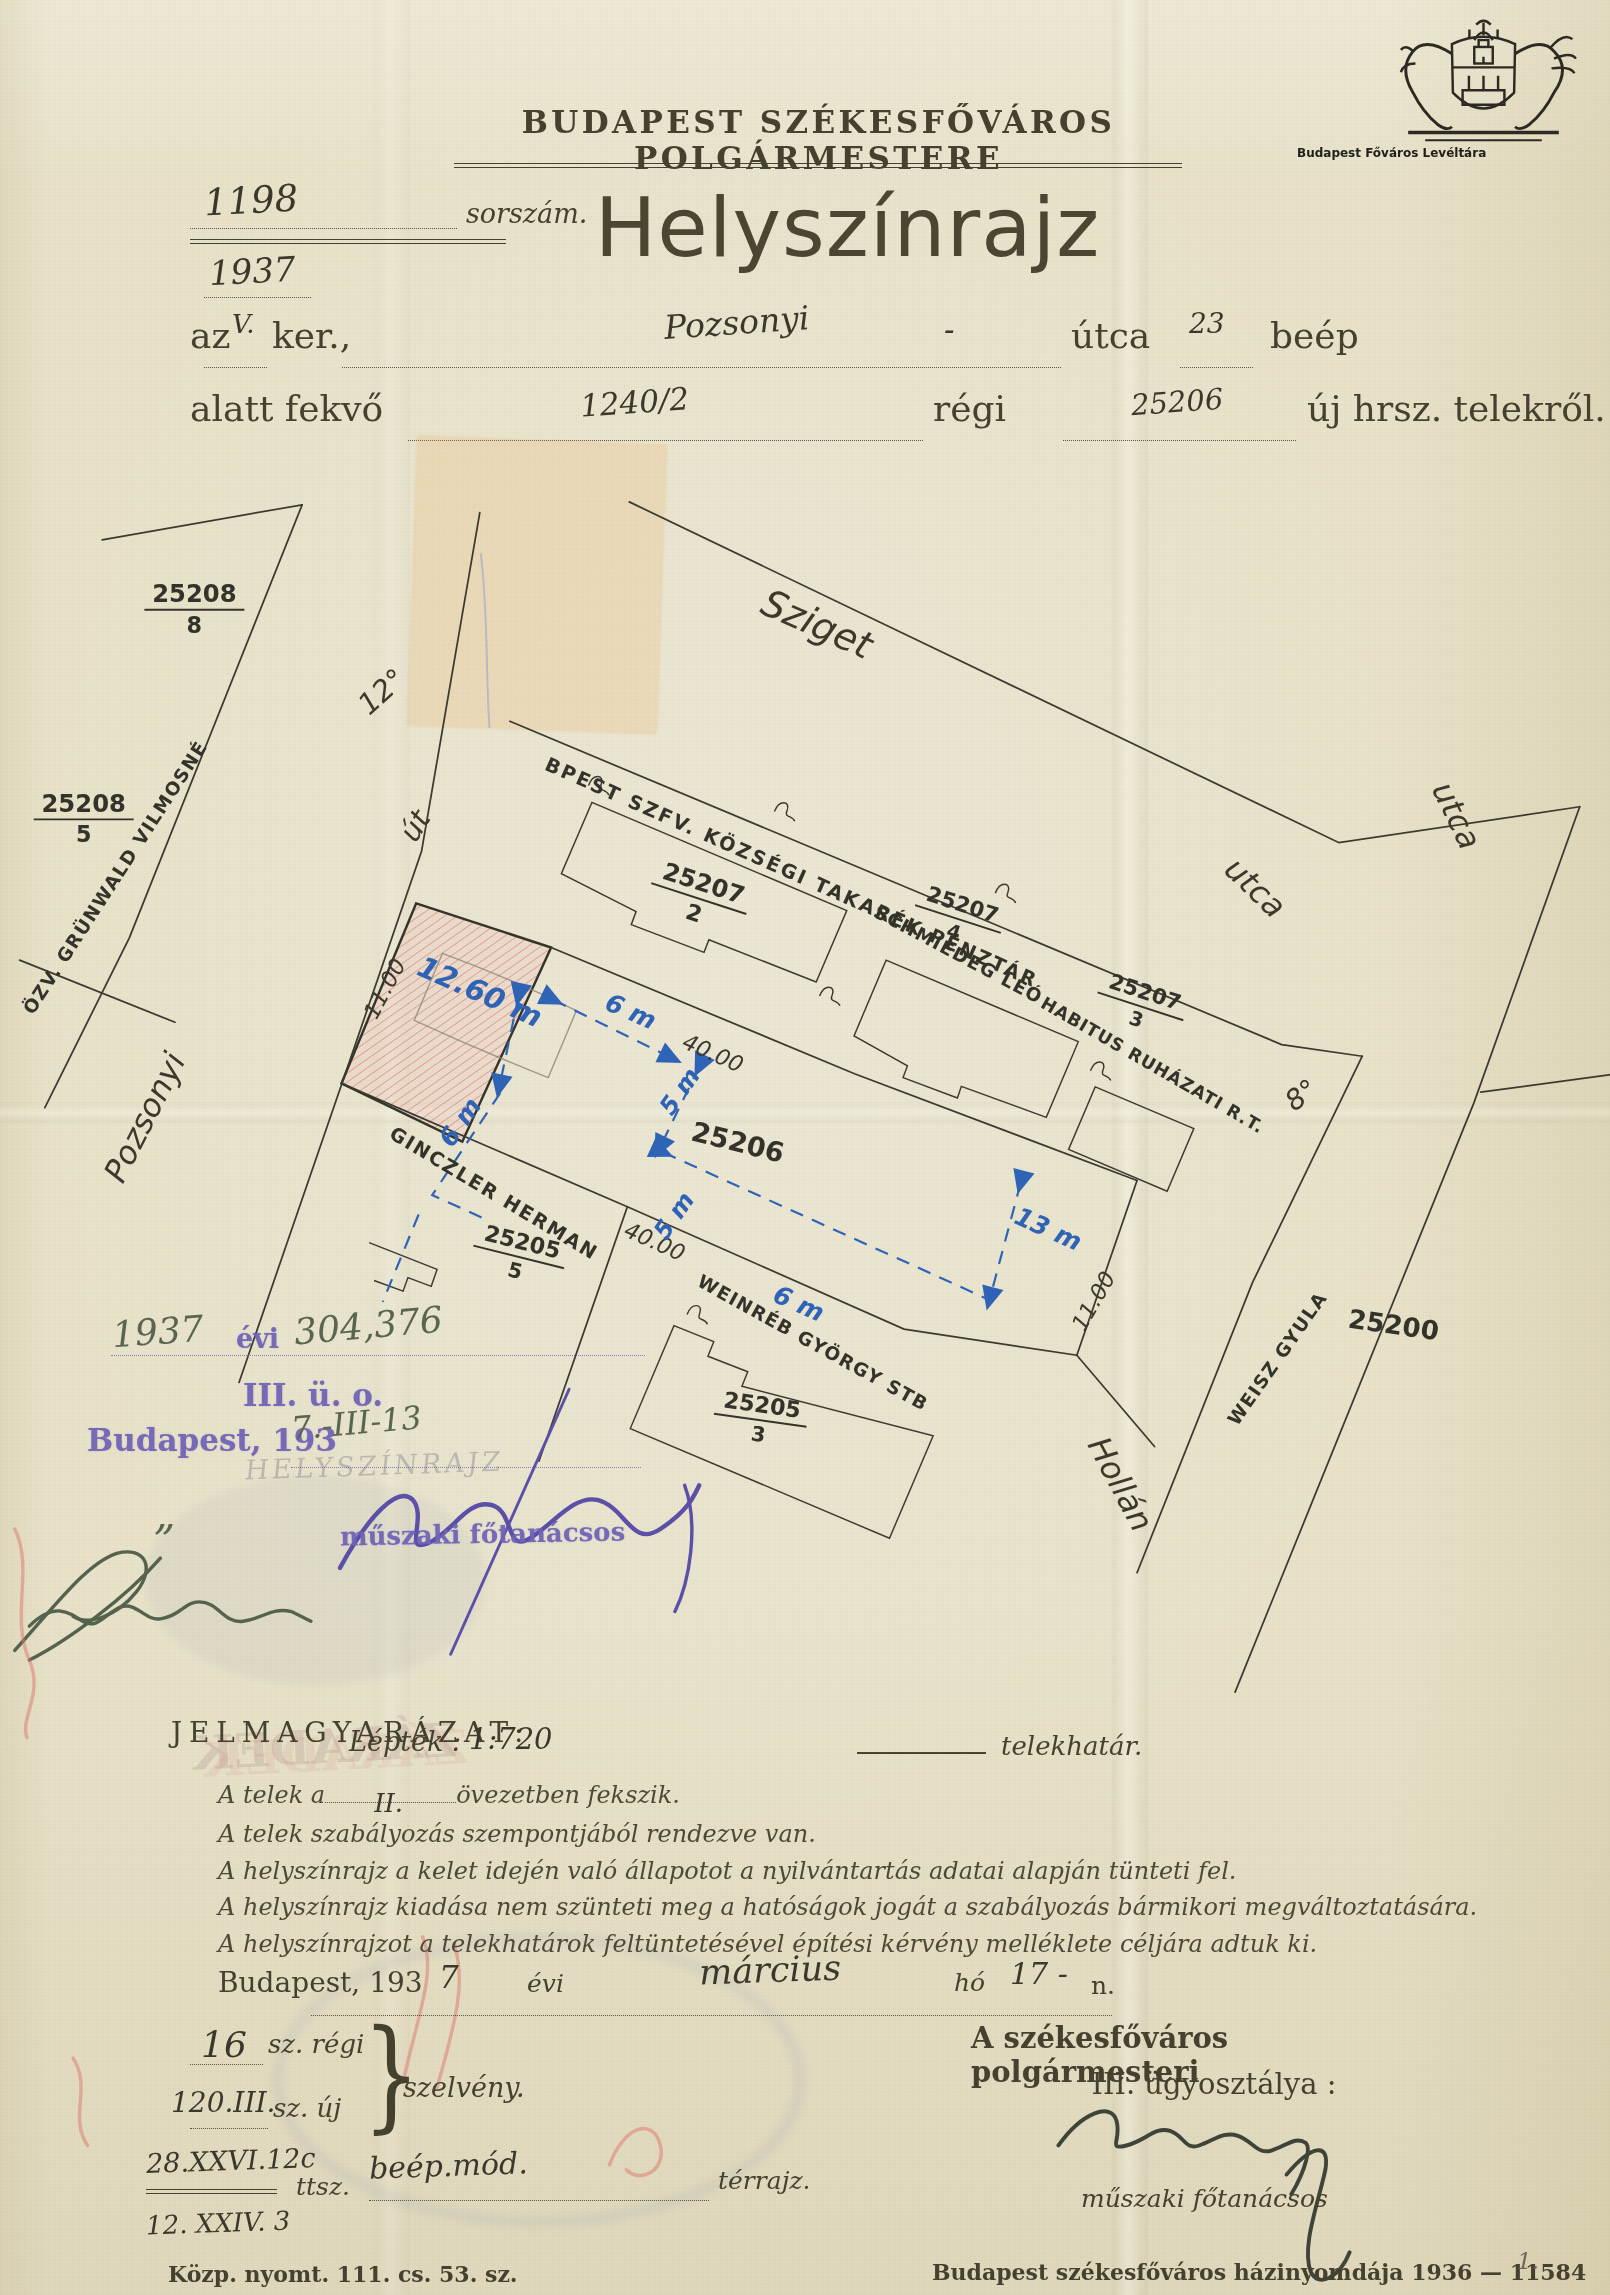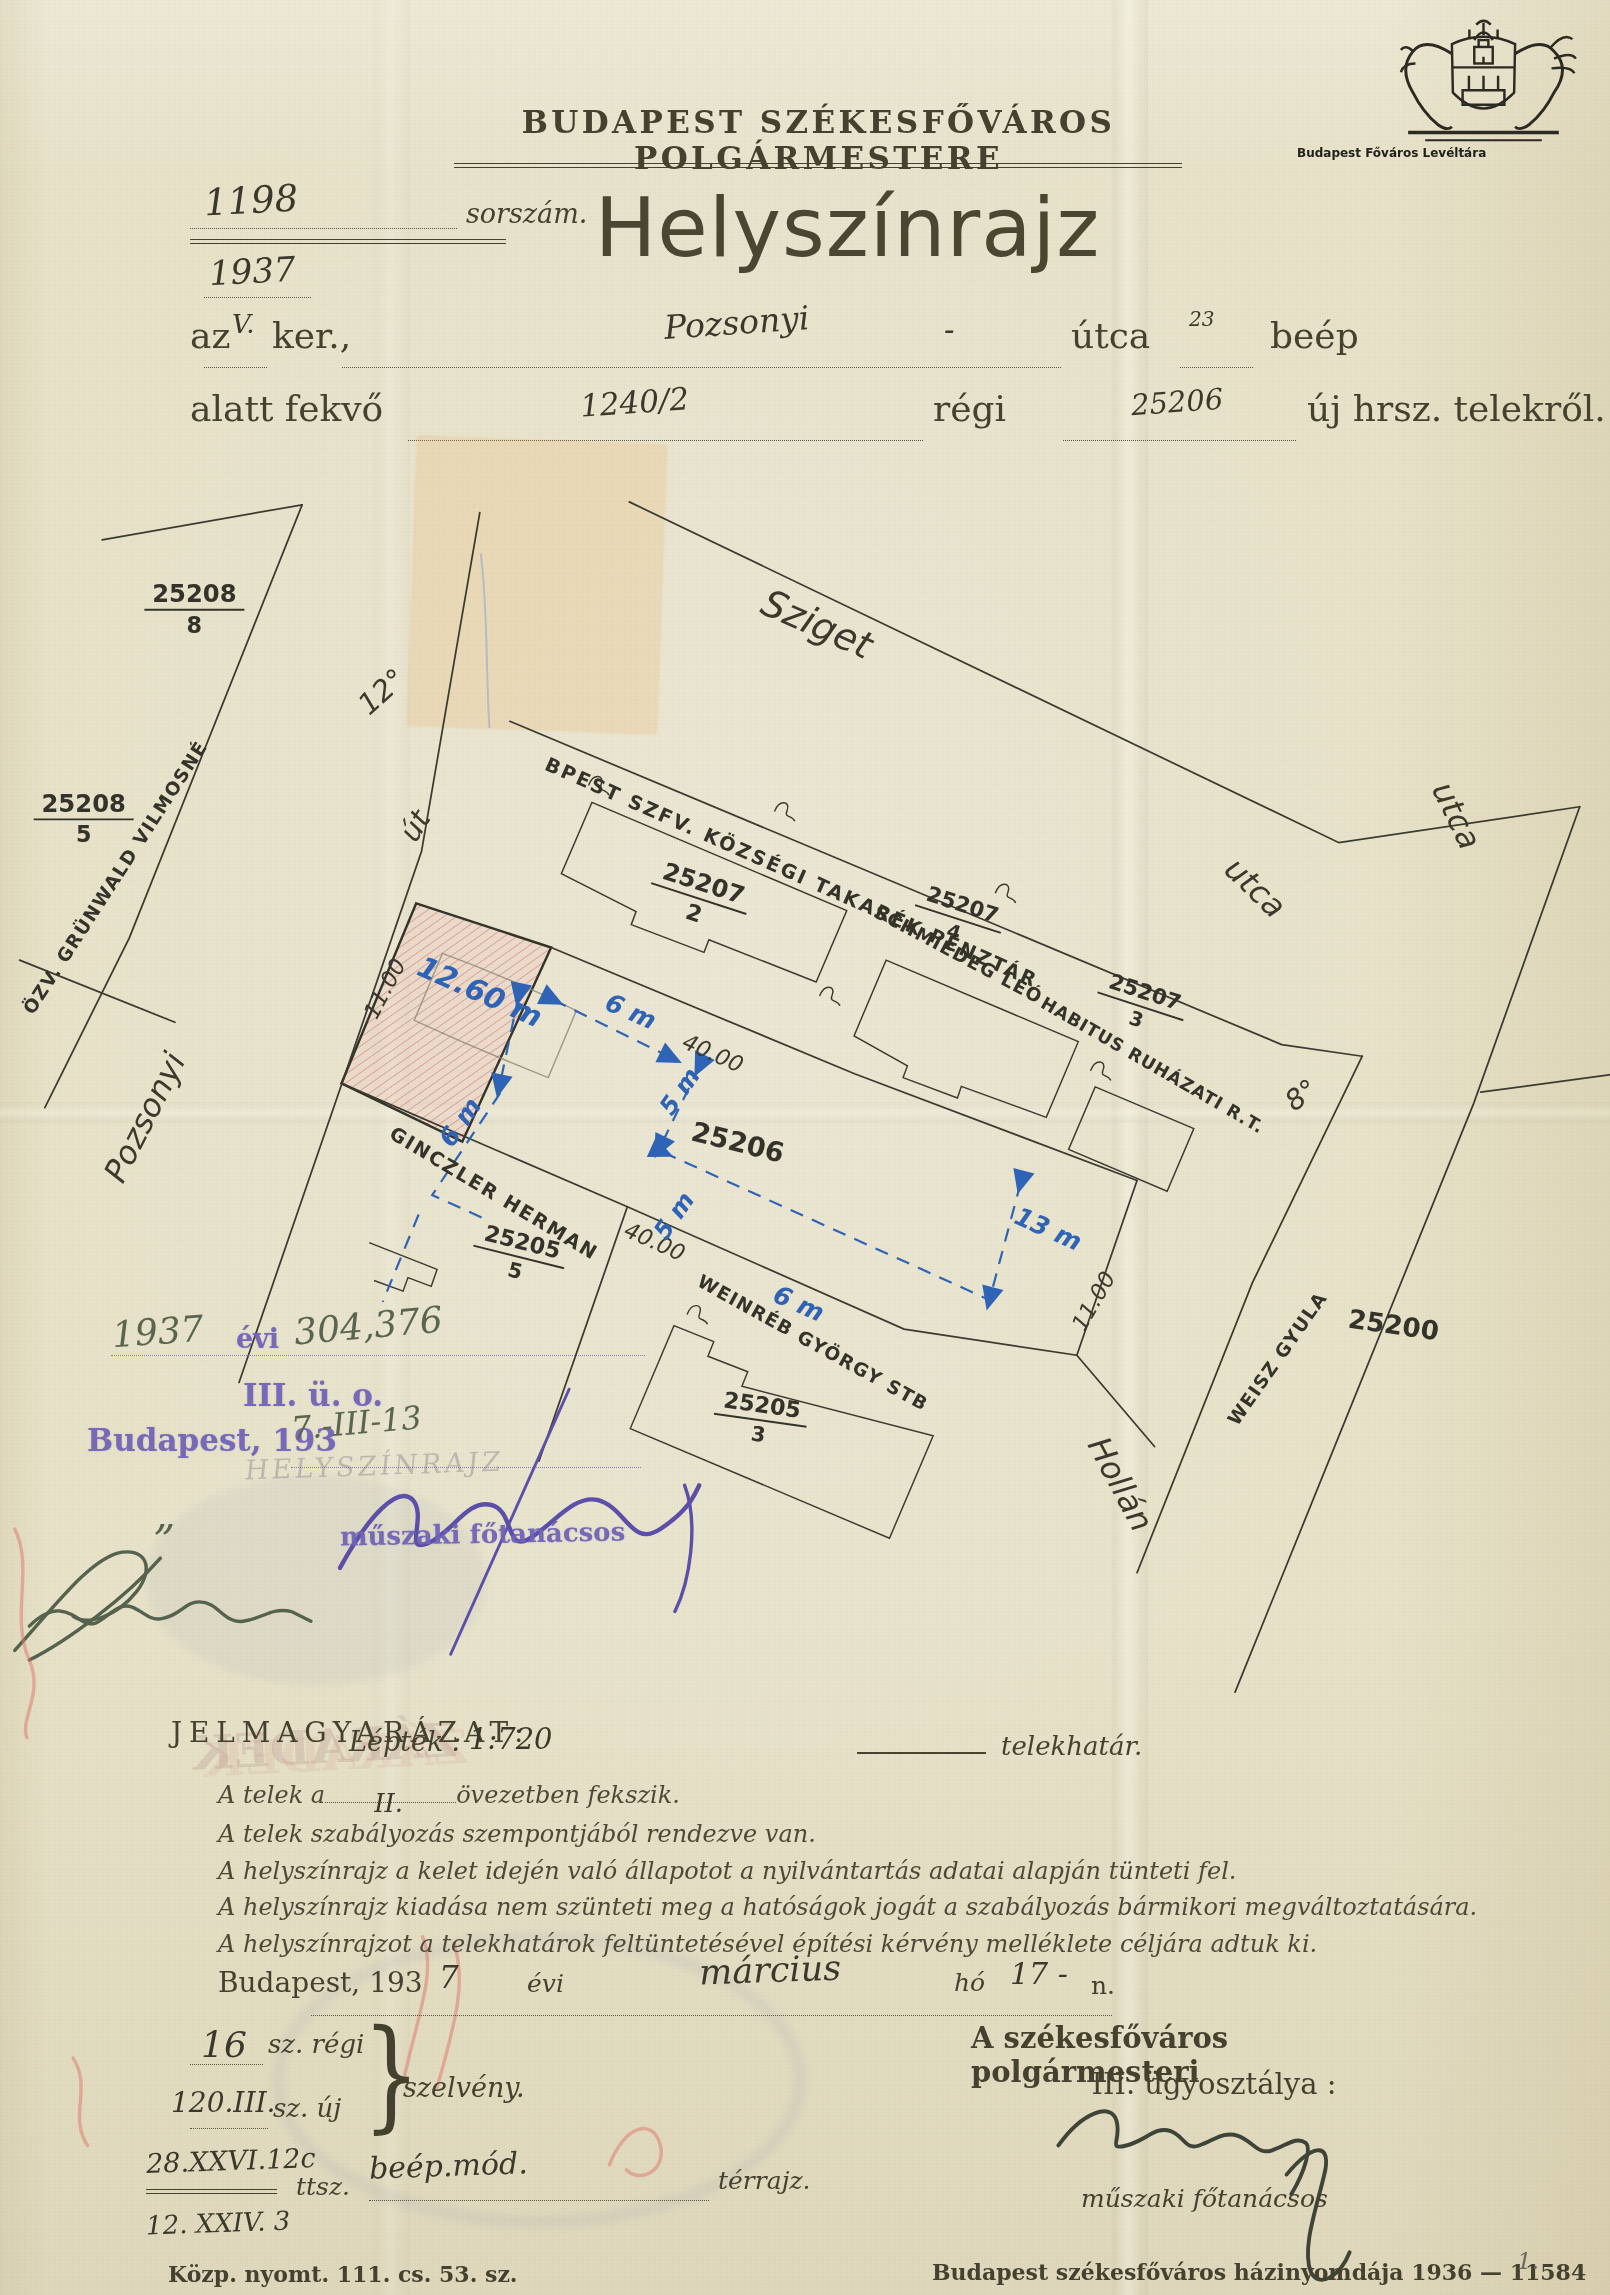--- a/index.html
+++ b/index.html
@@ -75,21 +75,21 @@
 <div class="abs print" style="left:590px;top:180px;width:515px;text-align:center;font-size:82px;font-family:'DejaVu Sans',sans-serif;color:#4a4632;letter-spacing:1px">Helyszínrajz</div>
 
 <div class="abs print" style="left:190px;top:315px;font-size:36px">az</div>
 <div class="abs hand" style="left:232px;top:309px;font-size:26px">V.</div>
 <div class="abs print" style="left:272px;top:315px;font-size:36px">ker.,</div>
 <div class="abs dotted" style="left:204px;top:367px;width:63px"></div>
 <div class="abs dotted" style="left:342px;top:367px;width:719px"></div>
 <div class="abs hand" style="left:664px;top:303px;font-size:33px;transform:rotate(-4deg)">Pozsonyi</div>
 <div class="abs hand" style="left:944px;top:311px;font-size:31px">-</div>
 <div class="abs print" style="left:1071px;top:315px;font-size:36px">útca</div>
-<div class="abs hand" style="left:1189px;top:307px;font-size:20px">23</div>
+<div class="abs hand" style="left:1189px;top:307px;font-size:28px">23</div>
 <div class="abs dotted" style="left:1180px;top:367px;width:73px"></div>
 <div class="abs print" style="left:1270px;top:315px;font-size:36px">beép</div>
 
 <div class="abs print" style="left:190px;top:388px;font-size:36px">alatt fekvő</div>
 <div class="abs hand" style="left:580px;top:384px;font-size:31px;transform:rotate(-4deg)">1240/2</div>
 <div class="abs dotted" style="left:408px;top:440px;width:515px"></div>
 <div class="abs print" style="left:933px;top:388px;font-size:36px">régi</div>
 <div class="abs hand" style="left:1131px;top:385px;font-size:29px;transform:rotate(-4deg)">25206</div>
 <div class="abs dotted" style="left:1063px;top:440px;width:233px"></div>
 <div class="abs print" style="left:1307px;top:388px;font-size:36px">új hrsz. telekről.</div>

